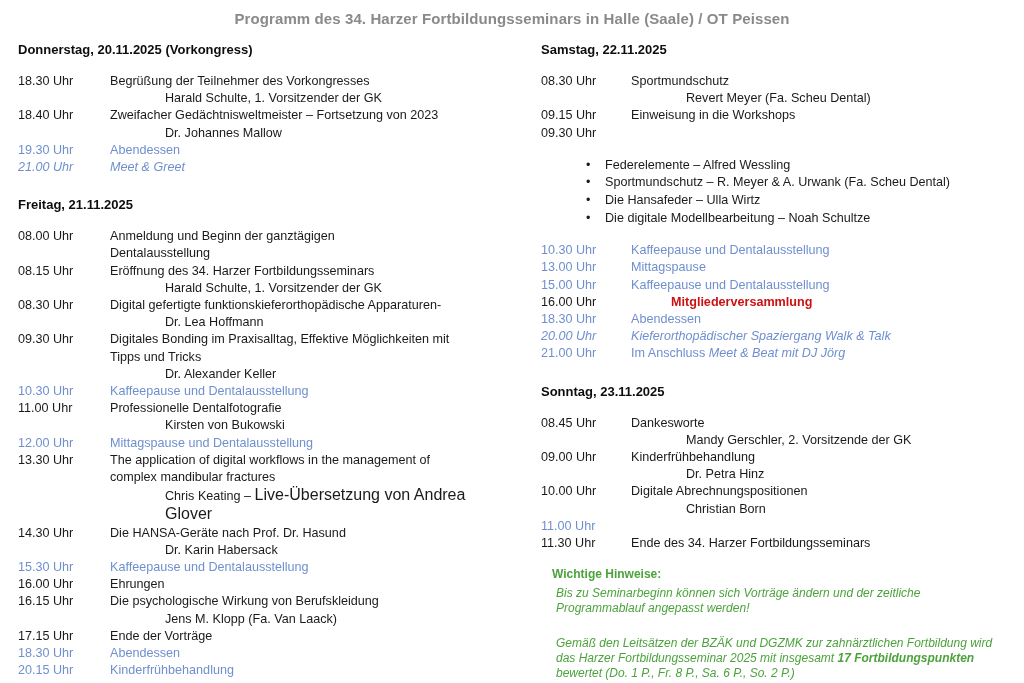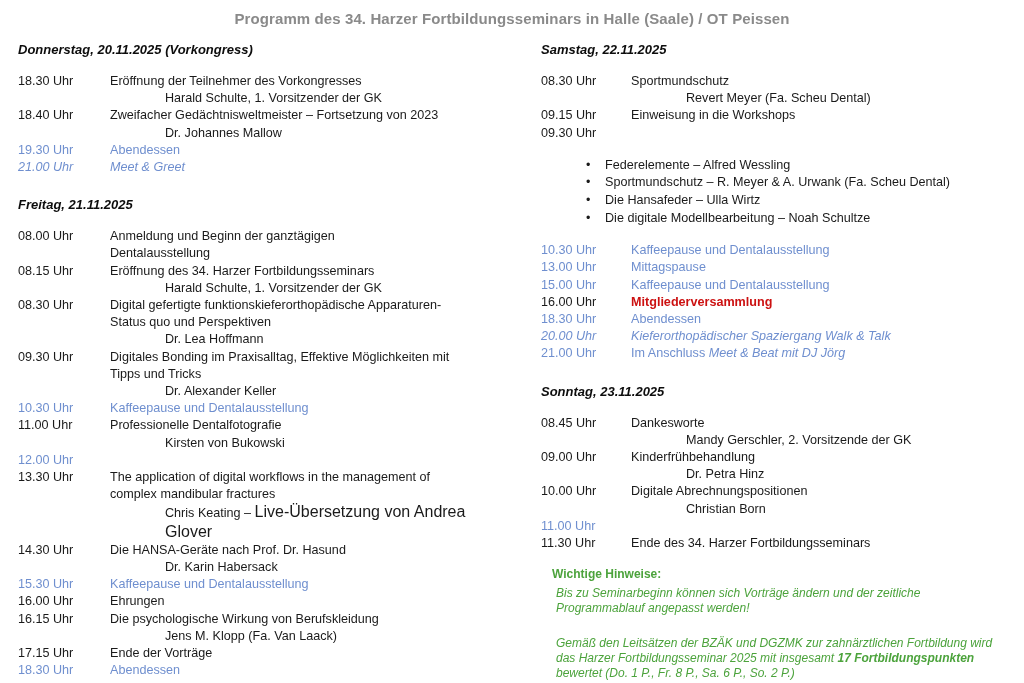--- a/index.html
+++ b/index.html
@@ -38,21 +38,20 @@
   }
   .col-left  { width: 512px; padding-left: 18px; padding-right: 6px; }
   .col-right { width: 512px; padding-left: 29px; padding-right: 8px; }
 
   .day-heading {
     font-size: 13px;
     font-weight: bold;
     color: #0d0d0d;
     line-height: 16px;
     margin: 0;
-    font-style: italic;
   }
 
   .rows { margin: 0; padding: 0; }
 
   .row {
     display: flex;
     align-items: flex-start;
     font-size: 12.6px;
     line-height: 17.2px;
     color: #1a1a1a;
@@ -72,21 +71,21 @@
     padding-left: 55px;
   }
   .small {
     font-size: 16px;
   }
 
   
   .blue { color: #6f8fcf; }
   .italic { font-style: italic; }
   .bold { font-weight: bold; }
-  .red { color: #cc1111; font-weight: bold; }
+  .red { color: #cc1111; font-weight: bold; margin-left: 40px; }
   .spacer-md { height: 15px; }
   .spacer-lg { height: 21px; }
 
   .bullets {
     list-style: none;
     margin: 0;
     padding: 0 0 0 0;
     font-size: 12.6px;
     line-height: 17.6px;
   }
@@ -127,21 +126,21 @@
     <div class="col col-left">
 
       <div class="day-block">
         <div class="day-heading">Donnerstag, 20.11.2025 (Vorkongress)</div>
         <div class="spacer-md"></div>
         <div class="rows">
 
           <div class="row">
             <span class="time">18.30 Uhr</span>
             <span class="desc">
-              <span class="line">Eröffnung der Teilnehmer des Vorkongresses</span>
+              <span class="line">Begrüßung der Teilnehmer des Vorkongresses</span>
               <span class="speaker">Harald Schulte, 1. Vorsitzender der GK</span>
             </span>
           </div>
 
           <div class="row">
             <span class="time">18.40 Uhr</span>
             <span class="desc">
               <span class="line">Zweifacher Gedächtnisweltmeister – Fortsetzung von 2023</span>
               <span class="speaker">Dr. Johannes Mallow</span>
             </span>
@@ -180,21 +179,20 @@
             <span class="desc">
               <span class="line">Eröffnung des 34. Harzer Fortbildungsseminars</span>
               <span class="speaker">Harald Schulte, 1. Vorsitzender der GK</span>
             </span>
           </div>
 
           <div class="row">
             <span class="time">08.30 Uhr</span>
             <span class="desc">
               <span class="line">Digital gefertigte funktionskieferorthopädische Apparaturen-</span>
-              <span class="line">Status quo und Perspektiven</span>
               <span class="speaker">Dr. Lea Hoffmann</span>
             </span>
           </div>
 
           <div class="row">
             <span class="time">09.30 Uhr</span>
             <span class="desc">
               <span class="line">Digitales Bonding im Praxisalltag, Effektive Möglichkeiten mit</span>
               <span class="line">Tipps und Tricks</span>
               <span class="speaker">Dr. Alexander Keller</span>
@@ -209,20 +207,21 @@
           <div class="row">
             <span class="time">11.00 Uhr</span>
             <span class="desc">
               <span class="line">Professionelle Dentalfotografie</span>
               <span class="speaker">Kirsten von Bukowski</span>
             </span>
           </div>
 
           <div class="row blue">
             <span class="time">12.00 Uhr</span>
+            <span class="desc">Mittagspause und Dentalausstellung</span>
           </div>
 
           <div class="row">
             <span class="time">13.30 Uhr</span>
             <span class="desc">
               <span class="line">The application of digital workflows in the management of</span>
               <span class="line">complex mandibular fractures</span>
               <span class="speaker"><span>Chris Keating – </span><span class="small">Live-Übersetzung von Andrea Glover</span></span>
             </span>
           </div>

